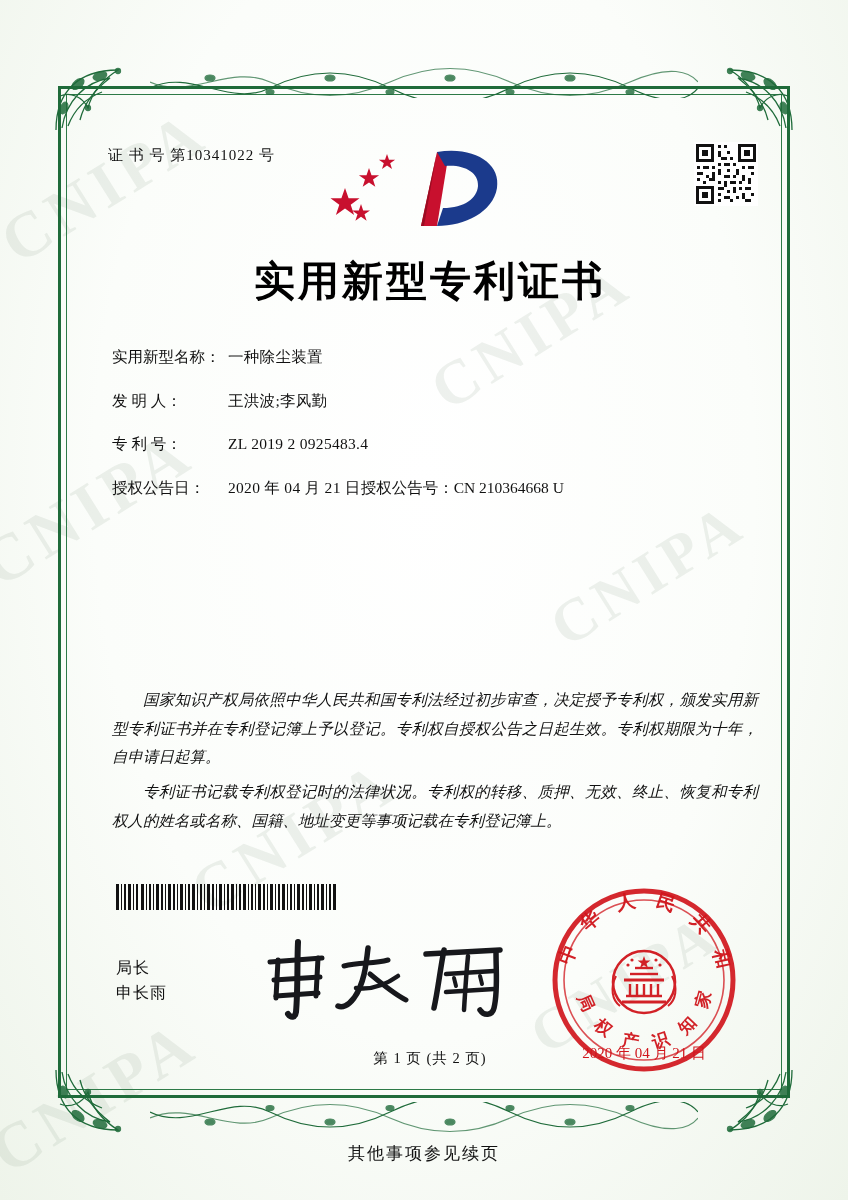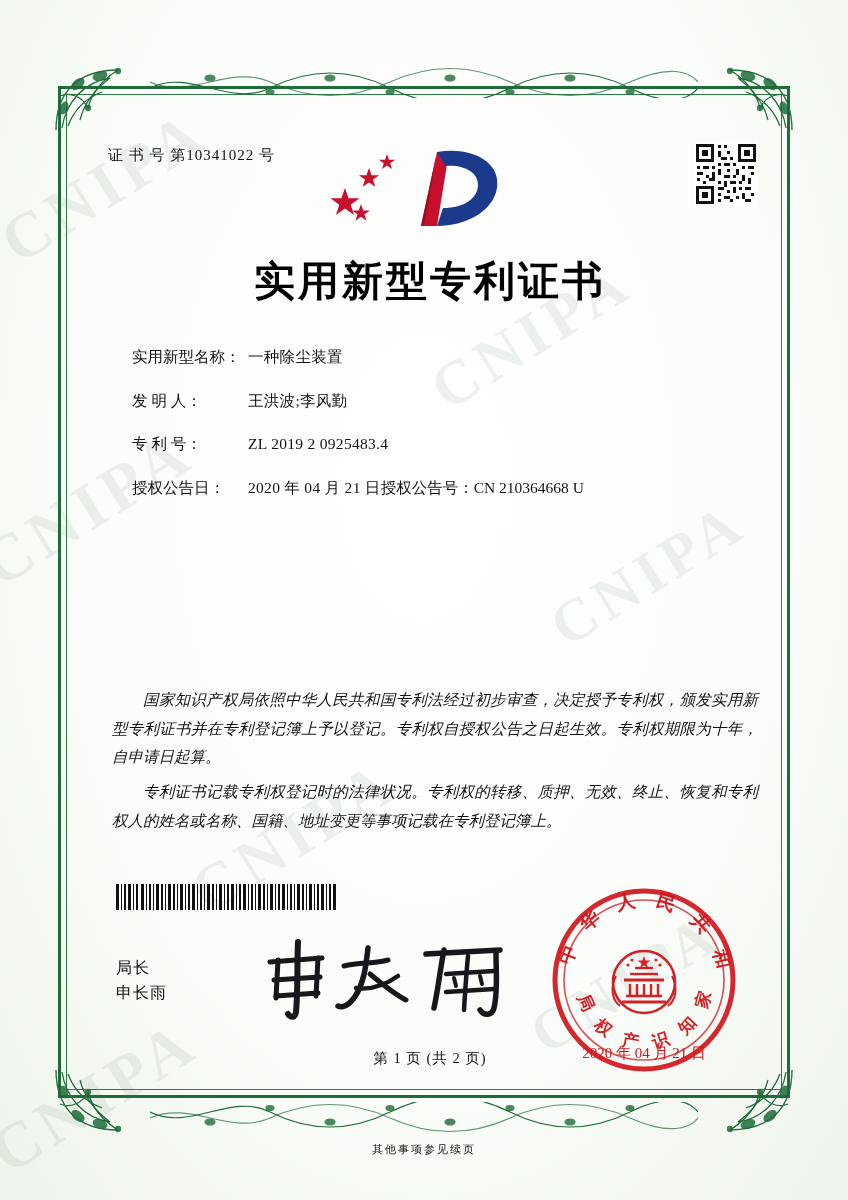--- a/index.html
+++ b/index.html
@@ -137,21 +137,20 @@
     align-items: baseline;
     margin-bottom: 22px;
     font-size: 15.5px;
     line-height: 1.4;
   }
   .field-label {
     width: 116px;
     flex: 0 0 116px;
     letter-spacing: 0px;
     white-space: nowrap;
-    margin-left: 20px;
   }
   .field-value {
     flex: 1;
     letter-spacing: 0.3px;
   }
   .field-row.inline-two .field-value { flex: 0 0 auto; }
   .second-label {
     white-space: nowrap;
   }
   .second-value { }
@@ -214,21 +213,21 @@
     font-size: 14.5px;
     letter-spacing: 1px;
     margin-top: 20px;
   }
 
   .footer-note {
     position: absolute;
     left: 0; right: 0;
     top: 1142px;
     text-align: center;
-    font-size: 11px;
+    font-size: 17px;
     letter-spacing: 2px;
     color: #111;
   }
 </style>
 </head>
 <body>
 
 <div id="certificate">
 
   <div class="watermark-layer">

